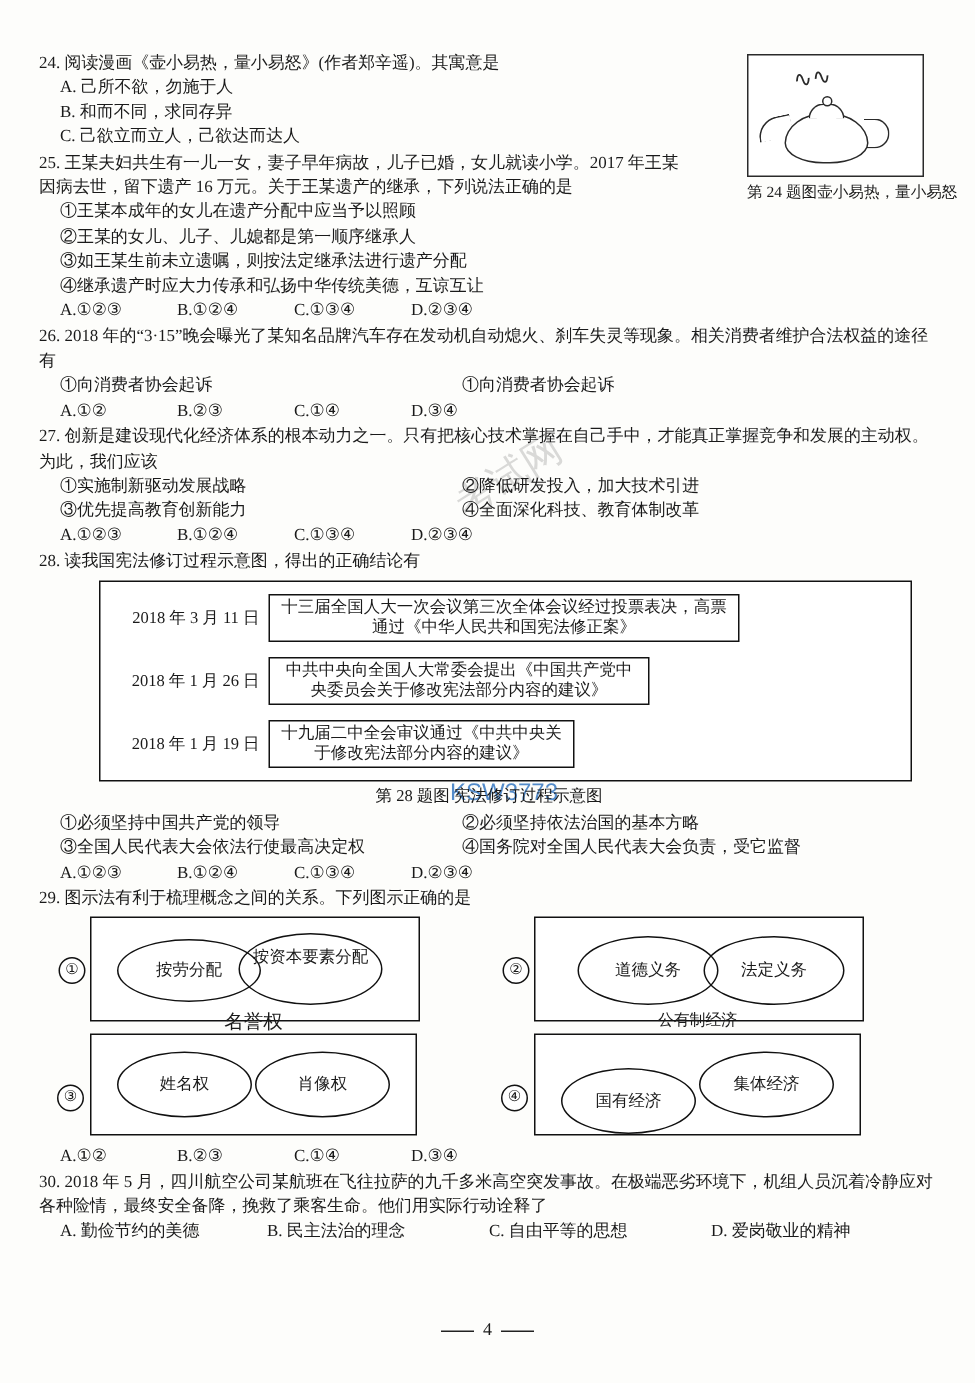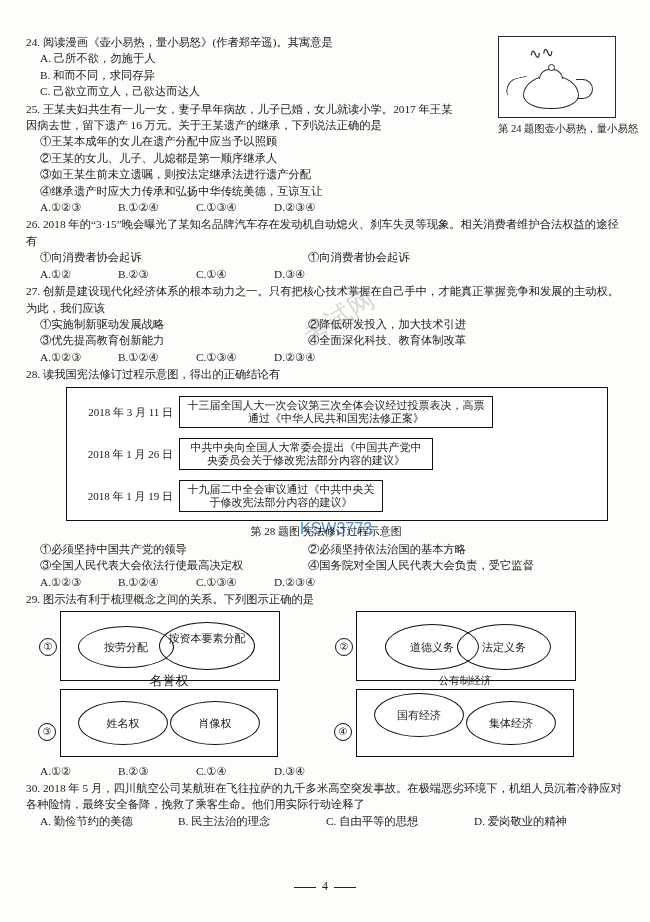--- a/index.html
+++ b/index.html
@@ -377,36 +377,36 @@
 
         <div class="cell c-a">
           <div class="num">①</div>
           <div class="ell" style="left:17px; top:14px; width:94px; height:40px; line-height:40px;">按劳分配</div>
           <div class="ell" style="left:98px; top:10px; width:96px; height:48px; line-height:15px; padding-top:8px; box-sizing:border-box;">按资本要素分配</div>
         </div>
 
         <div class="cell c-b">
           <div class="num">②</div>
           <div class="ell" style="left:28px; top:12px; width:92px; height:44px; line-height:44px;">道德义务</div>
-          <div class="ell" style="left:100px; top:12px; width:92px; height:44px; line-height:44px;">法定义务</div>
+          <div class="ell" style="left:112px; top:12px; width:92px; height:44px; line-height:44px;">法定义务</div>
         </div>
 
         <div class="cell c-c" style="border:none;">
           <div class="num" style="top:34px;">③</div>
           <div style="position:absolute; left:0; top:-16px; width:100%; text-align:center; font-size:13px;">名誉权</div>
           <div style="position:absolute; left:0; top:0; width:216px; height:66px; border:1.3px solid #111;"></div>
           <div class="ell" style="left:18px; top:12px; width:88px; height:42px; line-height:42px;">姓名权</div>
           <div class="ell" style="left:110px; top:12px; width:88px; height:42px; line-height:42px;">肖像权</div>
         </div>
 
         <div class="cell c-d" style="border:none;">
           <div class="num" style="top:34px;">④</div>
           <div style="position:absolute; left:0; top:-16px; width:100%; text-align:center; font-size:10.6px;">公有制经济</div>
           <div style="position:absolute; left:0; top:0; width:216px; height:66px; border:1.3px solid #111;"></div>
-          <div class="ell" style="left:18px; top:4px; width:88px; height:42px; line-height:42px;text-align:center;">国有经济</div>
+          <div class="ell" style="left:18px; top:23px; width:88px; height:42px; line-height:42px;text-align:center;">国有经济</div>
           <div class="ell" style="left:110px; top:12px; width:88px; height:42px; line-height:42px;">集体经济</div>
         </div>
 
       </div>
 
       <div class="ansrow">
         <span>A.①②</span>
         <span>B.②③</span>
         <span>C.①④</span>
         <span>D.③④</span>

